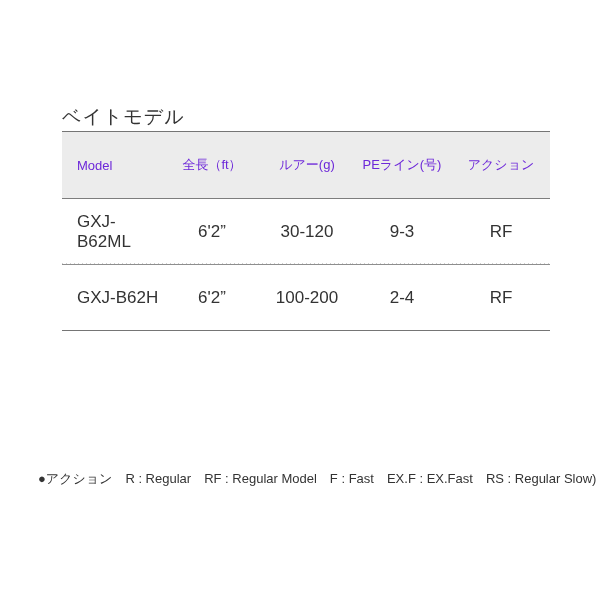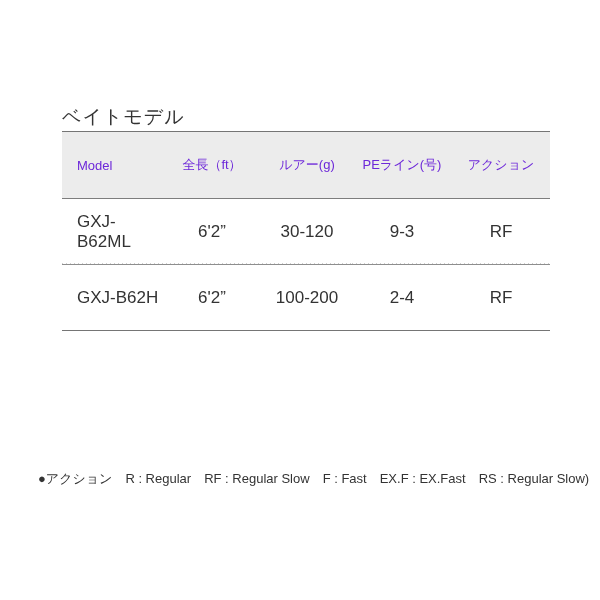--- a/index.html
+++ b/index.html
@@ -114,14 +114,14 @@
       <td class="c-model">GXJ-B62H</td>
       <td>6'2”</td>
       <td>100-200</td>
       <td>2-4</td>
       <td>RF</td>
     </tr>
   </tbody>
 </table>
 
 <p class="legend">
-  <span>●アクション</span><span class="legend-item">R : Regular</span><span class="legend-item">RF : Regular Slow</span><span class="legend-item">F : Fast</span><span class="legend-item">EX.F : EX.Fast</span><span class="legend-item">RS : Regular Slow)</span>
+  <span>●アクション</span><span class="legend-item">R : Regular</span><span class="legend-item">RF : Regular Model</span><span class="legend-item">F : Fast</span><span class="legend-item">EX.F : EX.Fast</span><span class="legend-item">RS : Regular Slow)</span>
 </p>
 
 </body></html>

